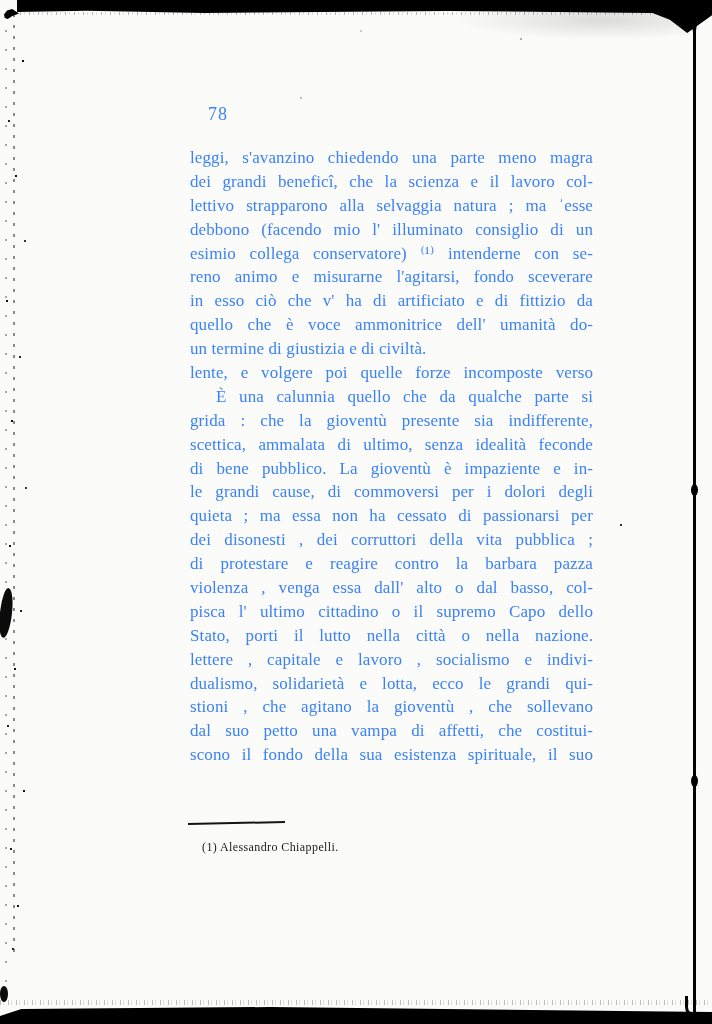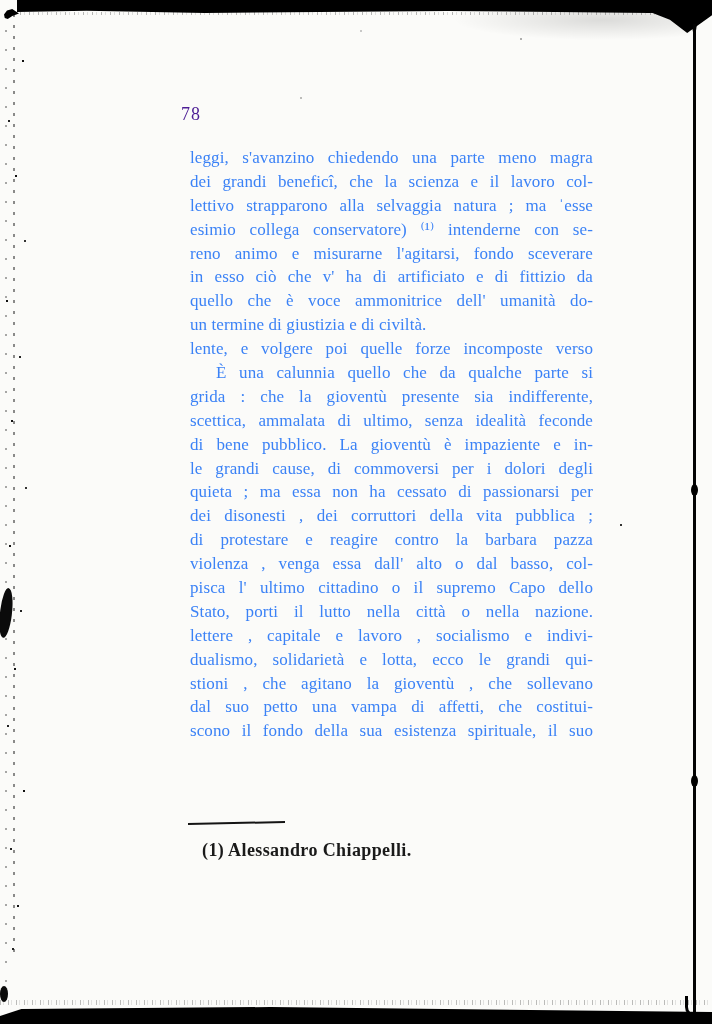--- a/index.html
+++ b/index.html
@@ -40,27 +40,27 @@
       14px 668px #111,7px 725px #222,23px 790px #111,10px 848px #222,17px 905px #111,
       12px 948px #222,620px 524px #333,300px 97px rgba(0,0,0,.25),
       520px 38px rgba(0,0,0,.3),360px 30px rgba(0,0,0,.2);}
   .blob1{position:absolute;left:0;top:588px;width:12px;height:50px;background:#0b0b0b;
            border-radius:46% 54% 48% 52%;transform:rotate(7deg);}
   .blob2{position:absolute;left:0;top:986px;width:8px;height:16px;background:#0b0b0b;border-radius:50%;}
   .arrow-mark{position:absolute;left:4px;top:9px;width:15px;height:10px;background:#000;
            clip-path:polygon(0 55%,20% 15%,55% 0,100% 45%,55% 70%,25% 100%,5% 90%);}
 
   
-  .page-number{position:absolute;left:181px;top:104px;font-size:18px;letter-spacing:1px;color:#4c1d95;}
+  .page-number{position:absolute;left:208px;top:104px;font-size:18px;letter-spacing:1px;color:#3b82f6;}
   .text-block{position:absolute;left:190px;top:146px;width:403px;color:#3b82f6;font-size:17px;}
   .line{height:23.9px;line-height:23.9px;text-align:justify;text-align-last:justify;letter-spacing:.1px;}
   .line.flush{text-align-last:left;}
   .line.indent{text-indent:26px;}
   .footnote-rule{position:absolute;left:188px;top:822px;width:97px;height:2px;background:#141414;transform:rotate(-1.2deg);}
-  .footnote{position:absolute;left:202px;top:840px;font-size:18px;color:#1a1a1a;letter-spacing:.4px;font-weight:bold;}
+  .footnote{position:absolute;left:202px;top:840px;font-size:12px;color:#1a1a1a;letter-spacing:.4px;}
 </style>
 </head>
 <body>
 
 <div class="scan">
 
   <div class="bar-top"></div>
   <div class="corner-tr"></div>
   <div class="grit-top"></div>
   <div class="smudge-tr"></div>
@@ -78,20 +78,21 @@
   <div class="blob2"></div>
   <div class="arrow-mark"></div>
 
   <div class="page-number">78</div>
 
   <div class="text-block">
 
   <div class="line">leggi, s'avanzino chiedendo una parte meno magra</div>
       <div class="line">dei grandi beneficî, che la scienza e il lavoro col-</div>
       <div class="line">lettivo strapparono alla selvaggia natura ; ma ˈesse</div>
+      <div class="line">debbono (facendo mio l' illuminato consiglio di un</div>
       <div class="line">esimio collega conservatore) ⁽¹⁾ intenderne con se-</div>
       <div class="line">reno animo e misurarne l'agitarsi, fondo sceverare</div>
       <div class="line">in esso ciò che v' ha di artificiato e di fittizio da</div>
       <div class="line">quello che è voce ammonitrice dell' umanità do-</div>
       <div class="line flush">un termine di giustizia e di civiltà.</div>
       <div class="line">lente, e volgere poi quelle forze incomposte verso</div>
       <div class="line indent">È una calunnia quello che da qualche parte si</div>
       <div class="line">grida : che la gioventù presente sia indifferente,</div>
       <div class="line">scettica, ammalata di ultimo, senza idealità feconde</div>
       <div class="line">di bene pubblico. La gioventù è impaziente e in-</div>

